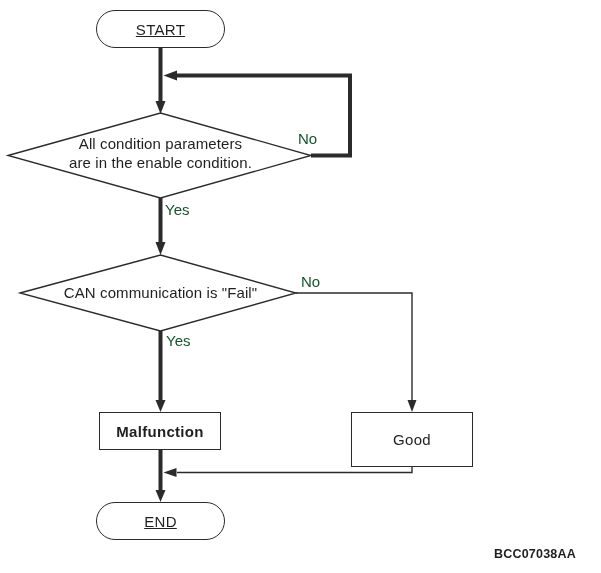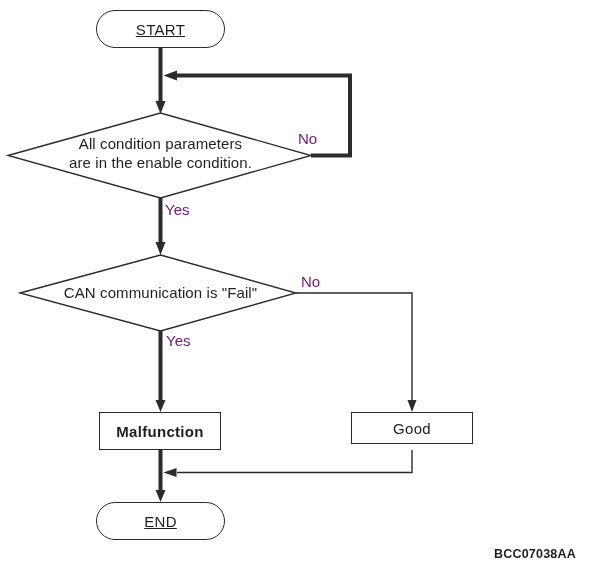--- a/index.html
+++ b/index.html
@@ -41,21 +41,21 @@
     position: absolute;
     text-align: center;
     font-size: 15px;
     line-height: 19px;
     color: #1f1f1f;
     letter-spacing: 0.1px;
   }
   .branch-label {
     position: absolute;
     font-size: 15px;
-    color: #701a75;
+    color: #14532d;
   }
   .code-label {
     position: absolute;
     left: 494px;
     top: 547px;
     width: 98px;
     text-align: left;
     font-size: 12.5px;
     font-weight: bold;
     letter-spacing: 0.2px;
@@ -107,21 +107,21 @@
     <div>All condition parameters</div>
     <div>are in the enable condition.</div>
   </div>
 
   <div class="dlabel" style="left:28px; top:285px; width:265px; line-height:16px;">CAN communication is "Fail"</div>
 
   <div class="node" style="left:99px; top:412px; width:122px; height:38px;font-weight:bold;">
     <span>Malfunction</span>
   </div>
 
-  <div class="node" style="left:351px; top:412px; width:122px; height:32px;align-items:center;">
+  <div class="node" style="left:351px; top:412px; width:122px; height:55px;align-items:center;">
     <span>Good</span>
   </div>
 
   <div class="node terminator" style="left:96px; top:502px; width:129px; height:38px;">
     <span>END</span>
   </div>
 
   <div class="branch-label" style="left:298px; top:130px;">No</div>
   <div class="branch-label" style="left:165px; top:201px;">Yes</div>
   <div class="branch-label" style="left:301px; top:273px;">No</div>

